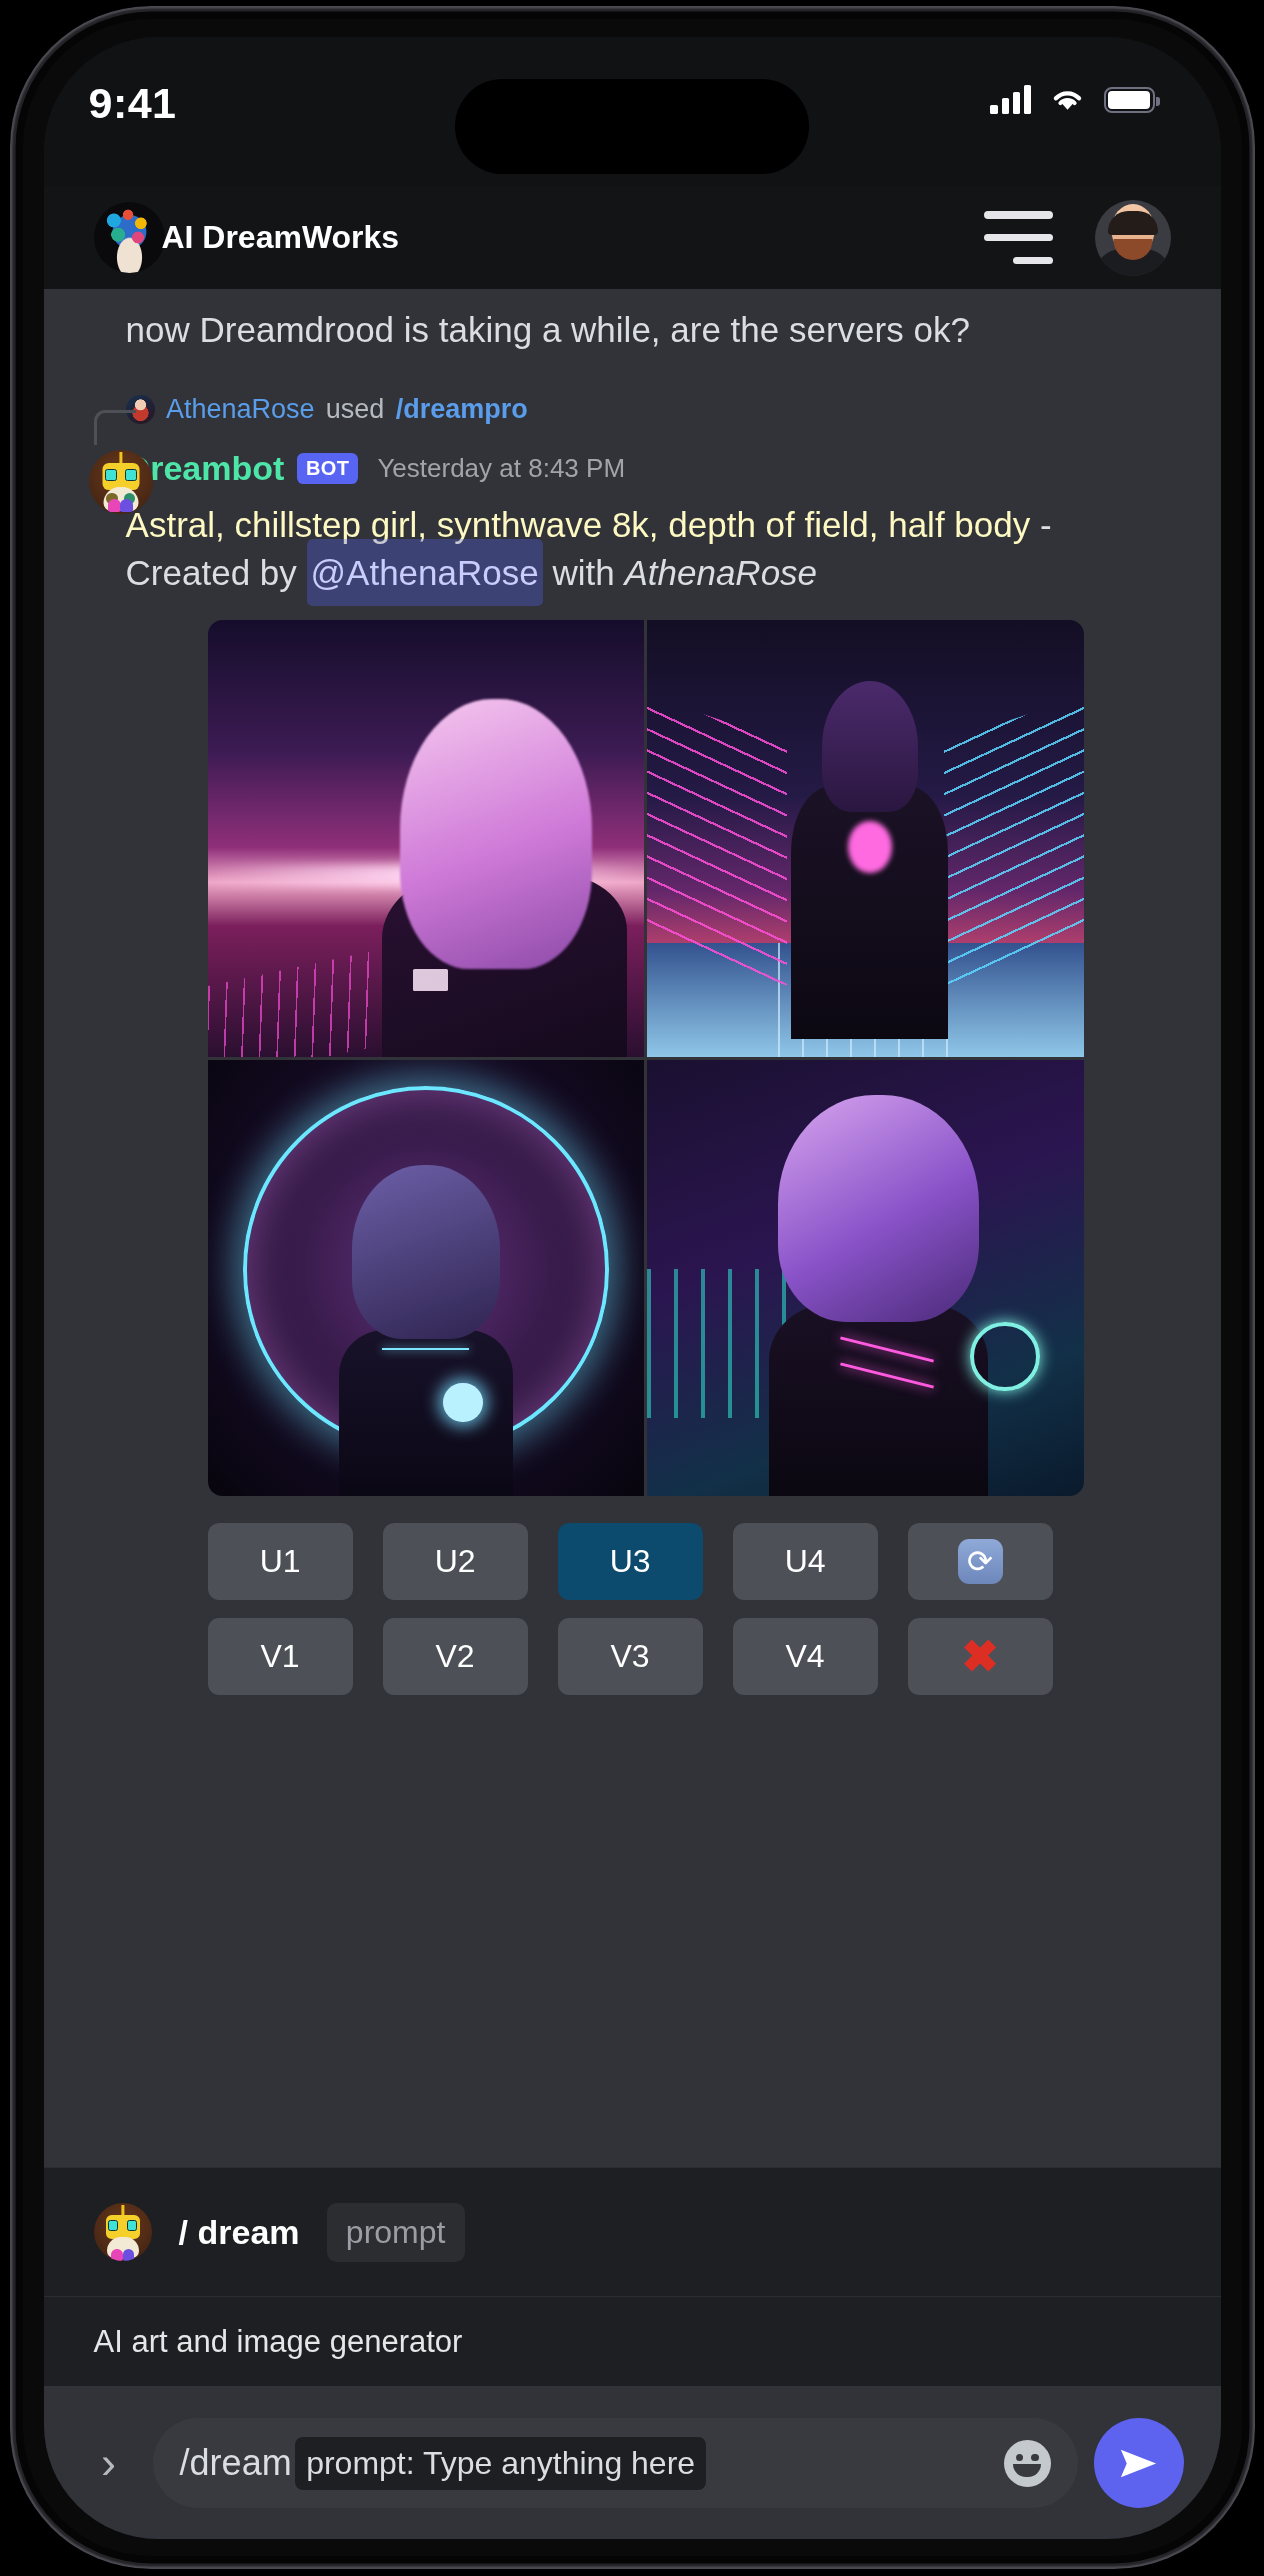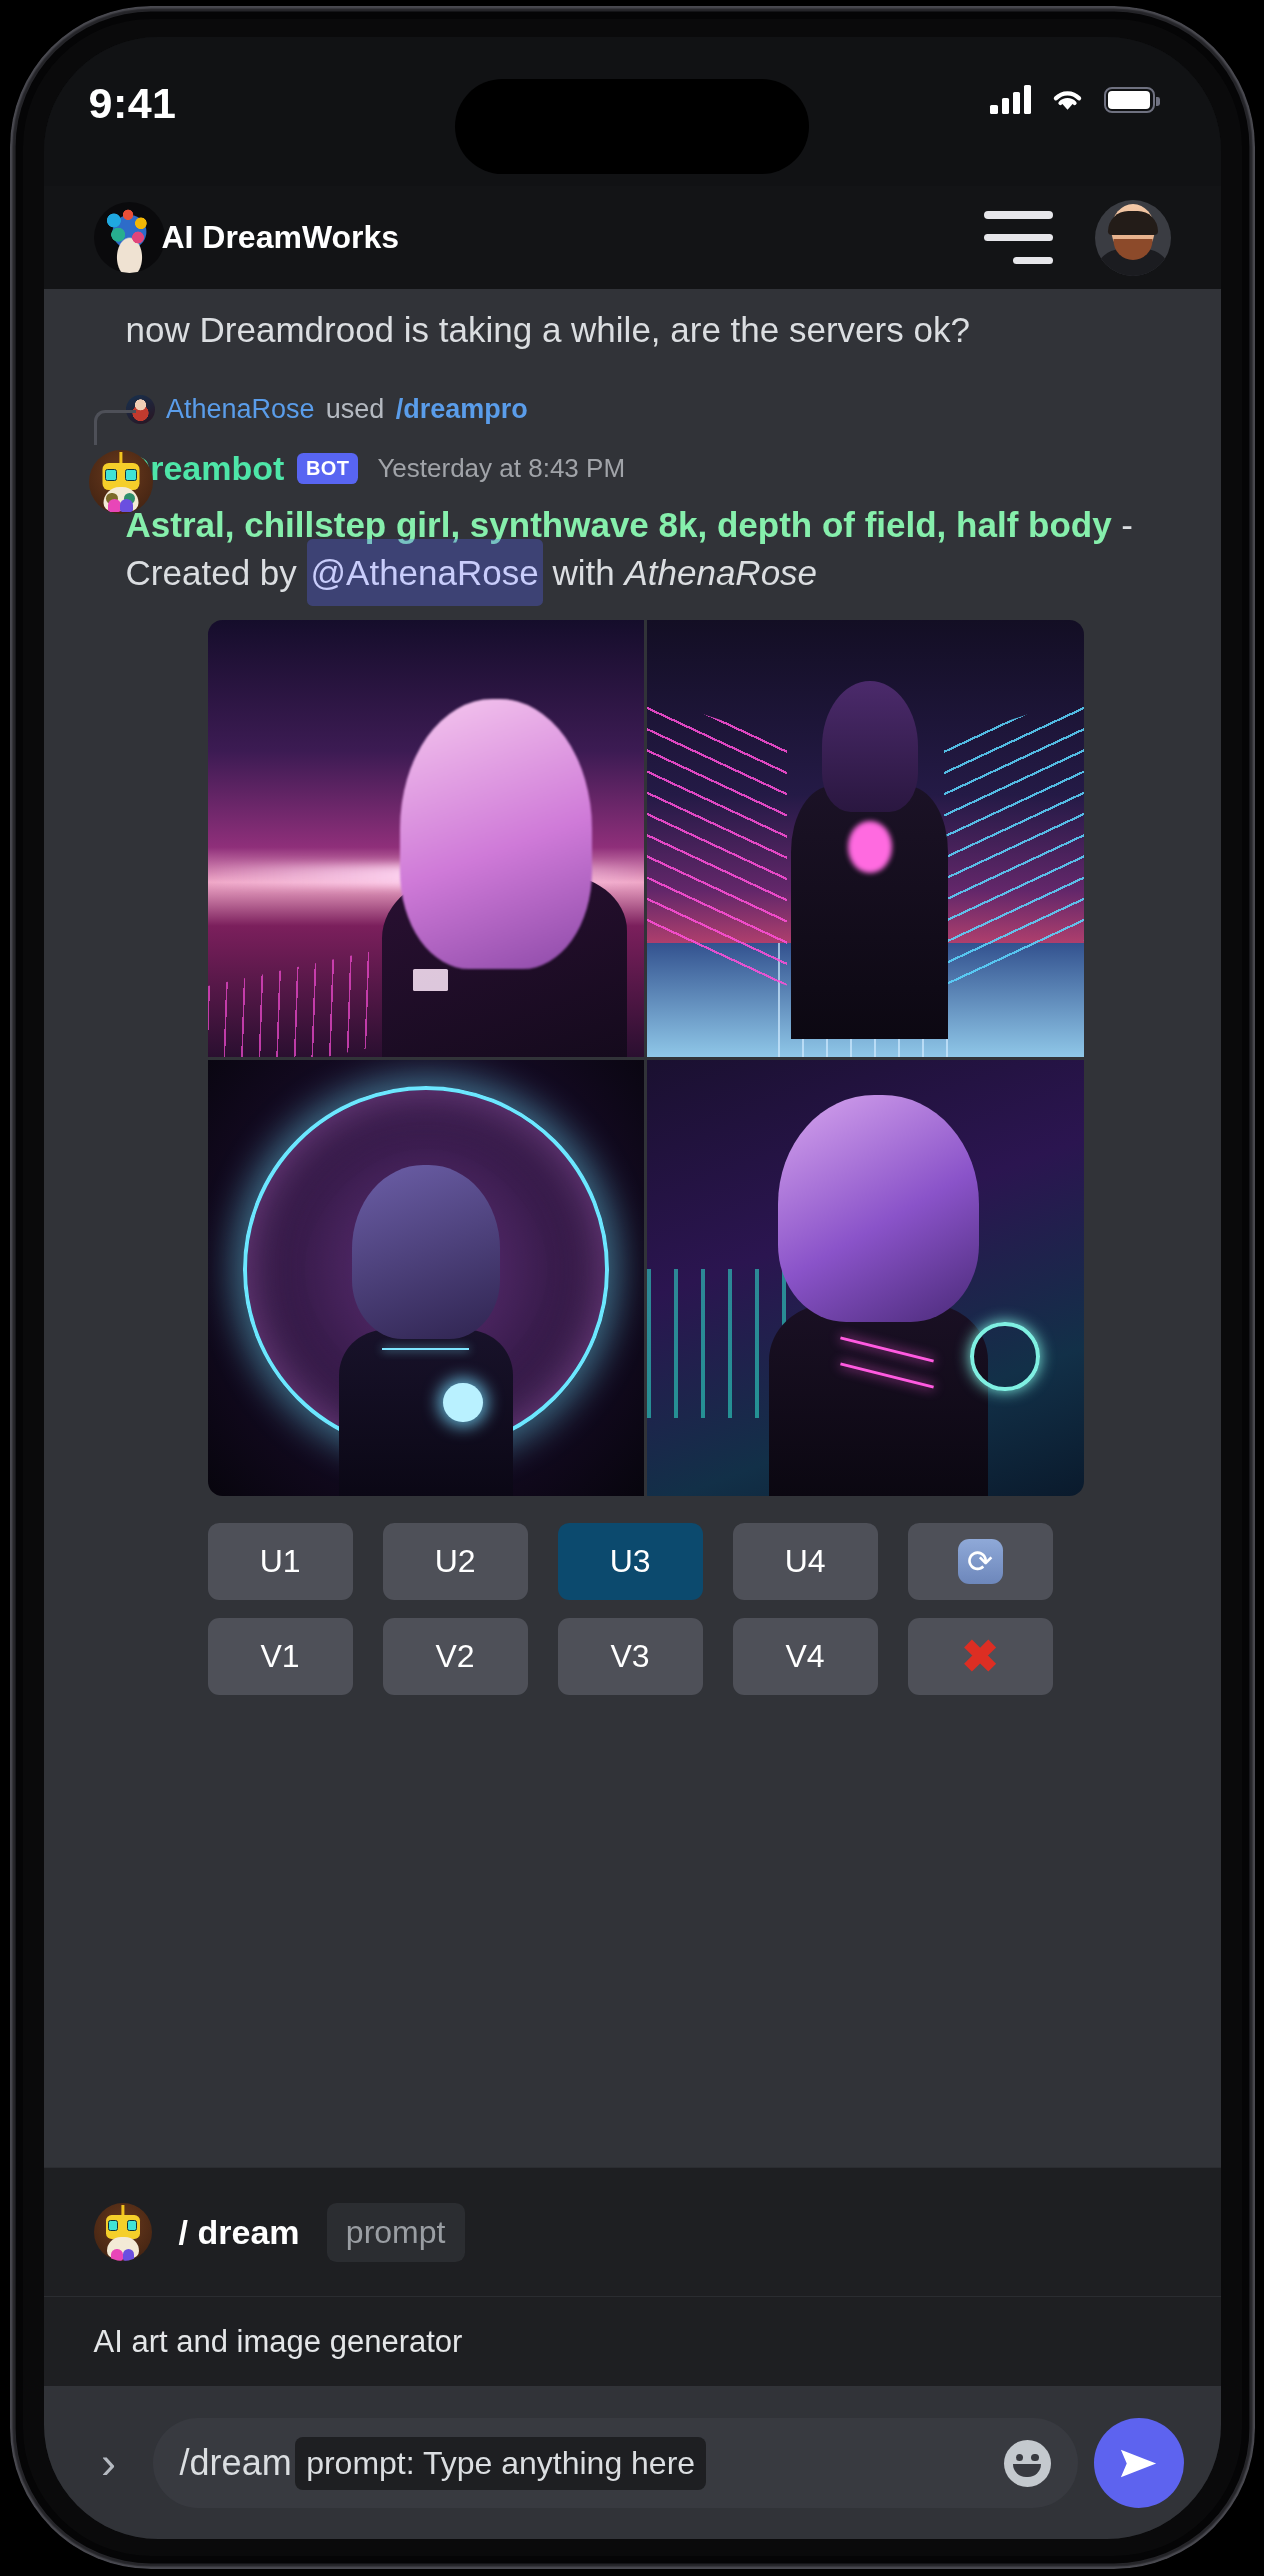--- a/index.html
+++ b/index.html
@@ -166,21 +166,21 @@
   #bot-name{ color:#4ee6a8; font-size:34px; font-weight:700; }
   #bot-badge{
     background:#5865f2; color:#fff; font-size:20px; font-weight:700;
     padding:4px 8.8px; border-radius:6.4px; letter-spacing:0.3px;
   }
   #bot-timestamp{ color:#a1a4a9; font-size:26px; margin-left:6.4px; }
 
   #prompt-line{
     color:#dbdee1; font-size:35px; line-height:1.36; margin-top:11.3px;
   }
-  #prompt-line .b{ font-weight:700; color:#86efac; }
+  #prompt-line .b{ font-weight:400; color:#fef9c3; }
   #prompt-line .mention{
     color:#c9cdfb; background:rgba(88,101,242,.32);
     border-radius:5.6px; padding:14px 4px; font-weight:500;
   }
   #prompt-line .model{ font-style:italic; }
 
   
   #image-grid{
     margin:24px 0 0 82px; width:876px; height:876px;
     border-radius:14.5px; overflow:hidden;

